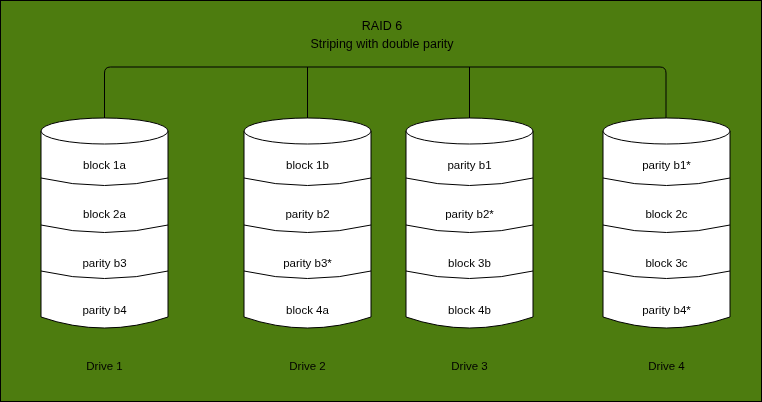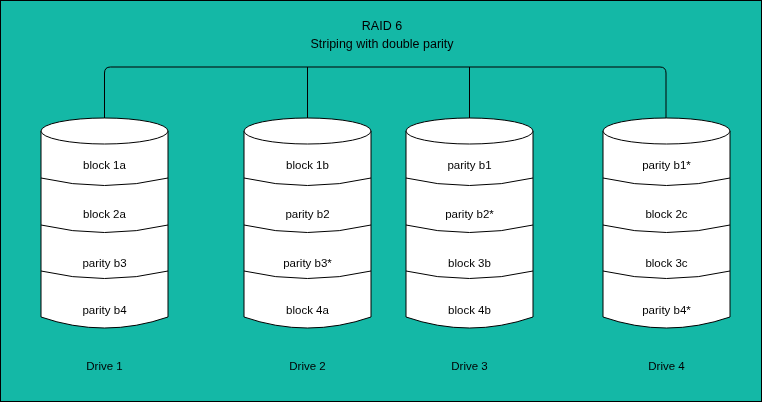--- a/index.html
+++ b/index.html
@@ -8,21 +8,21 @@
     padding: 0;
     background: #ffffff;
   }
   body {
     font-family: "Liberation Sans", sans-serif;
   }
   #canvas {
     position: relative;
     width: 762px;
     height: 402px;
-    background: #14b8a6;
+    background: #4d7c0f;
     border: 1px solid #000000;
     box-sizing: border-box;
     overflow: hidden;
   }
   #diagram-svg {
     position: absolute;
     left: 0;
     top: 0;
     width: 762px;
     height: 402px;

